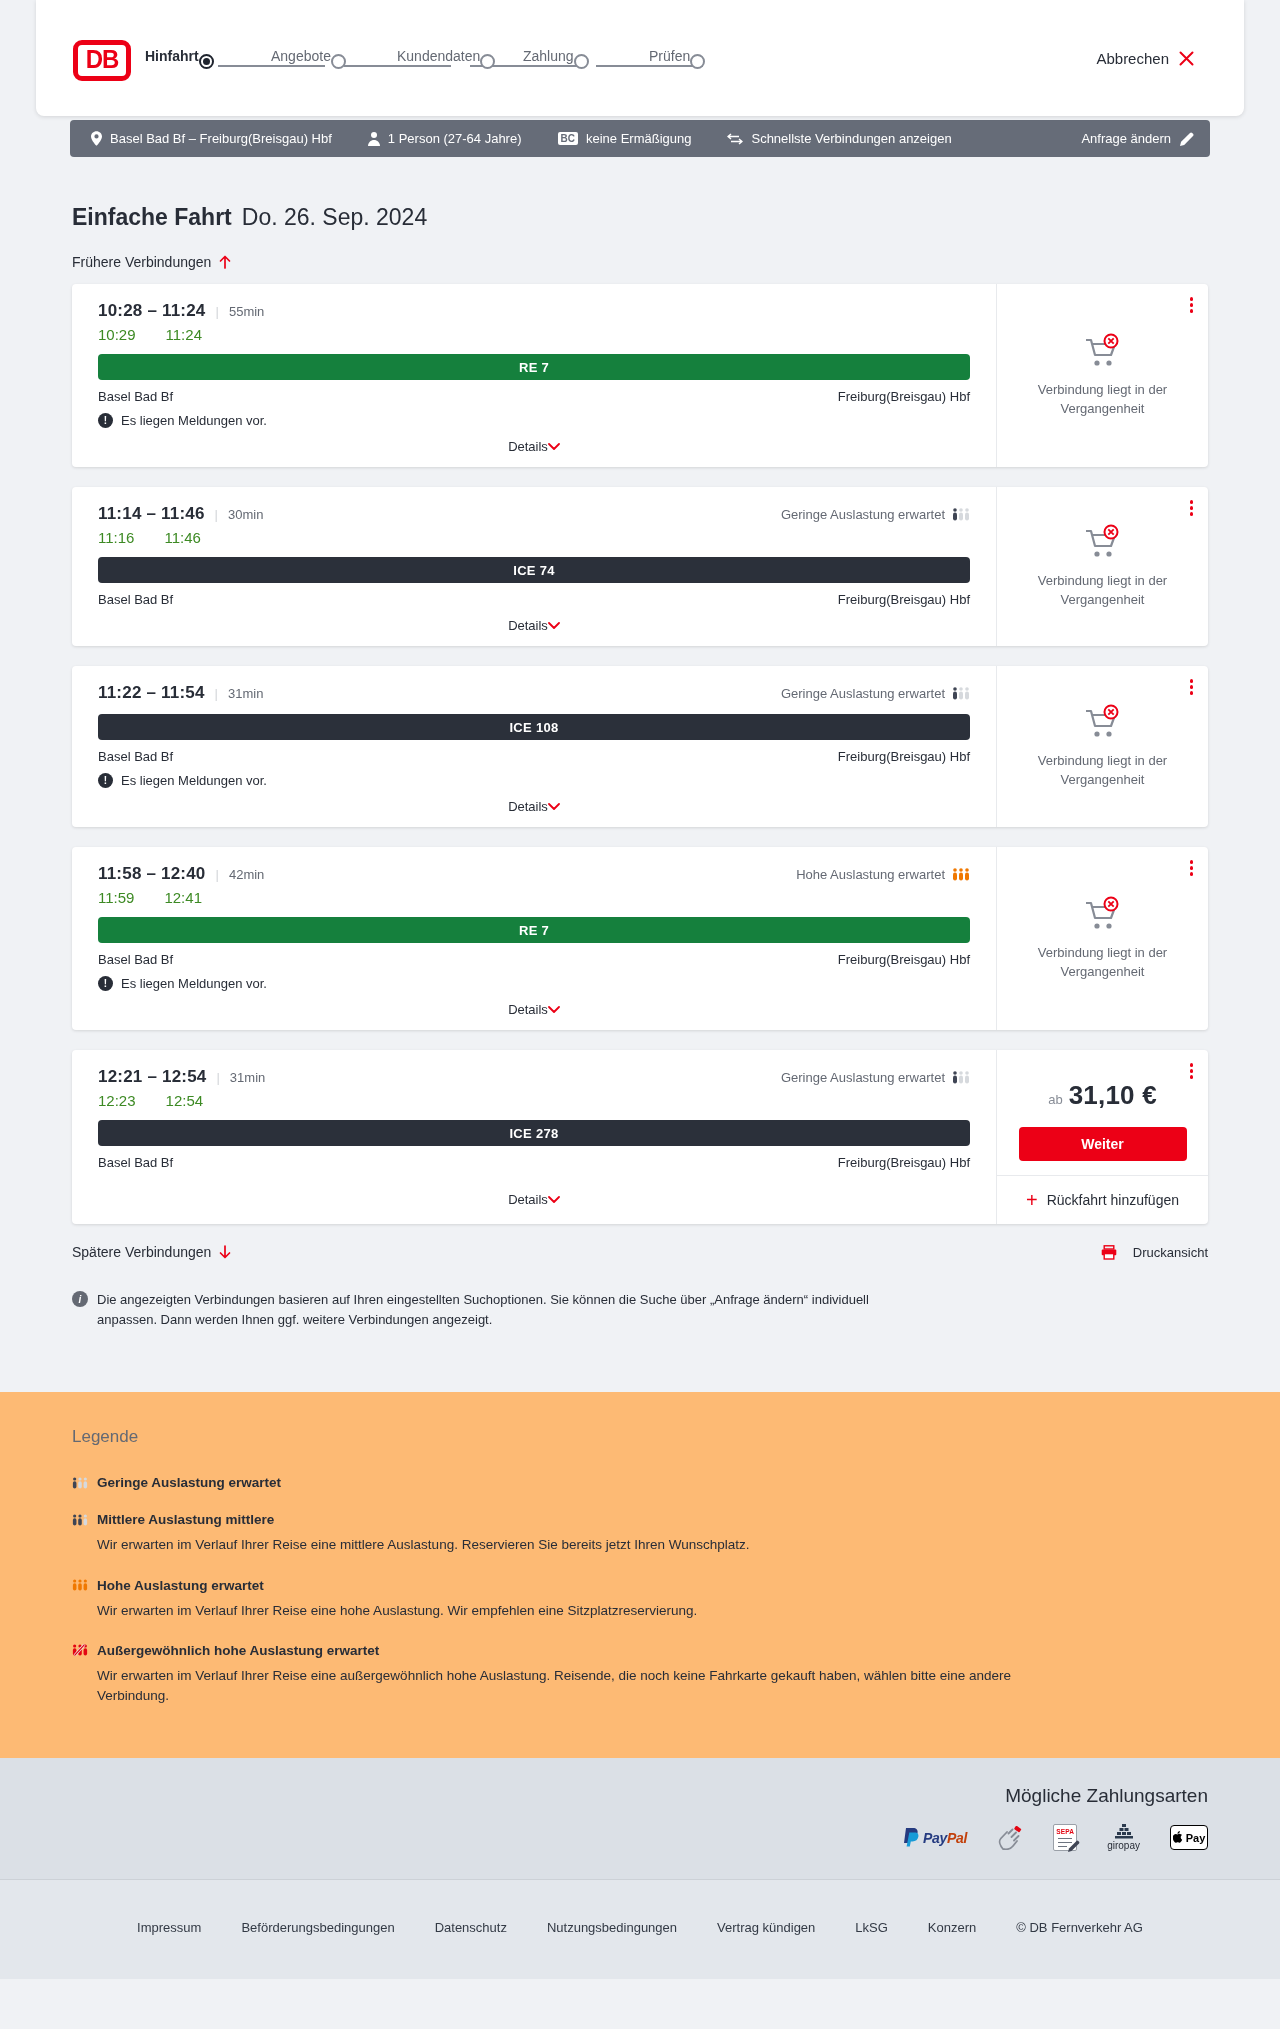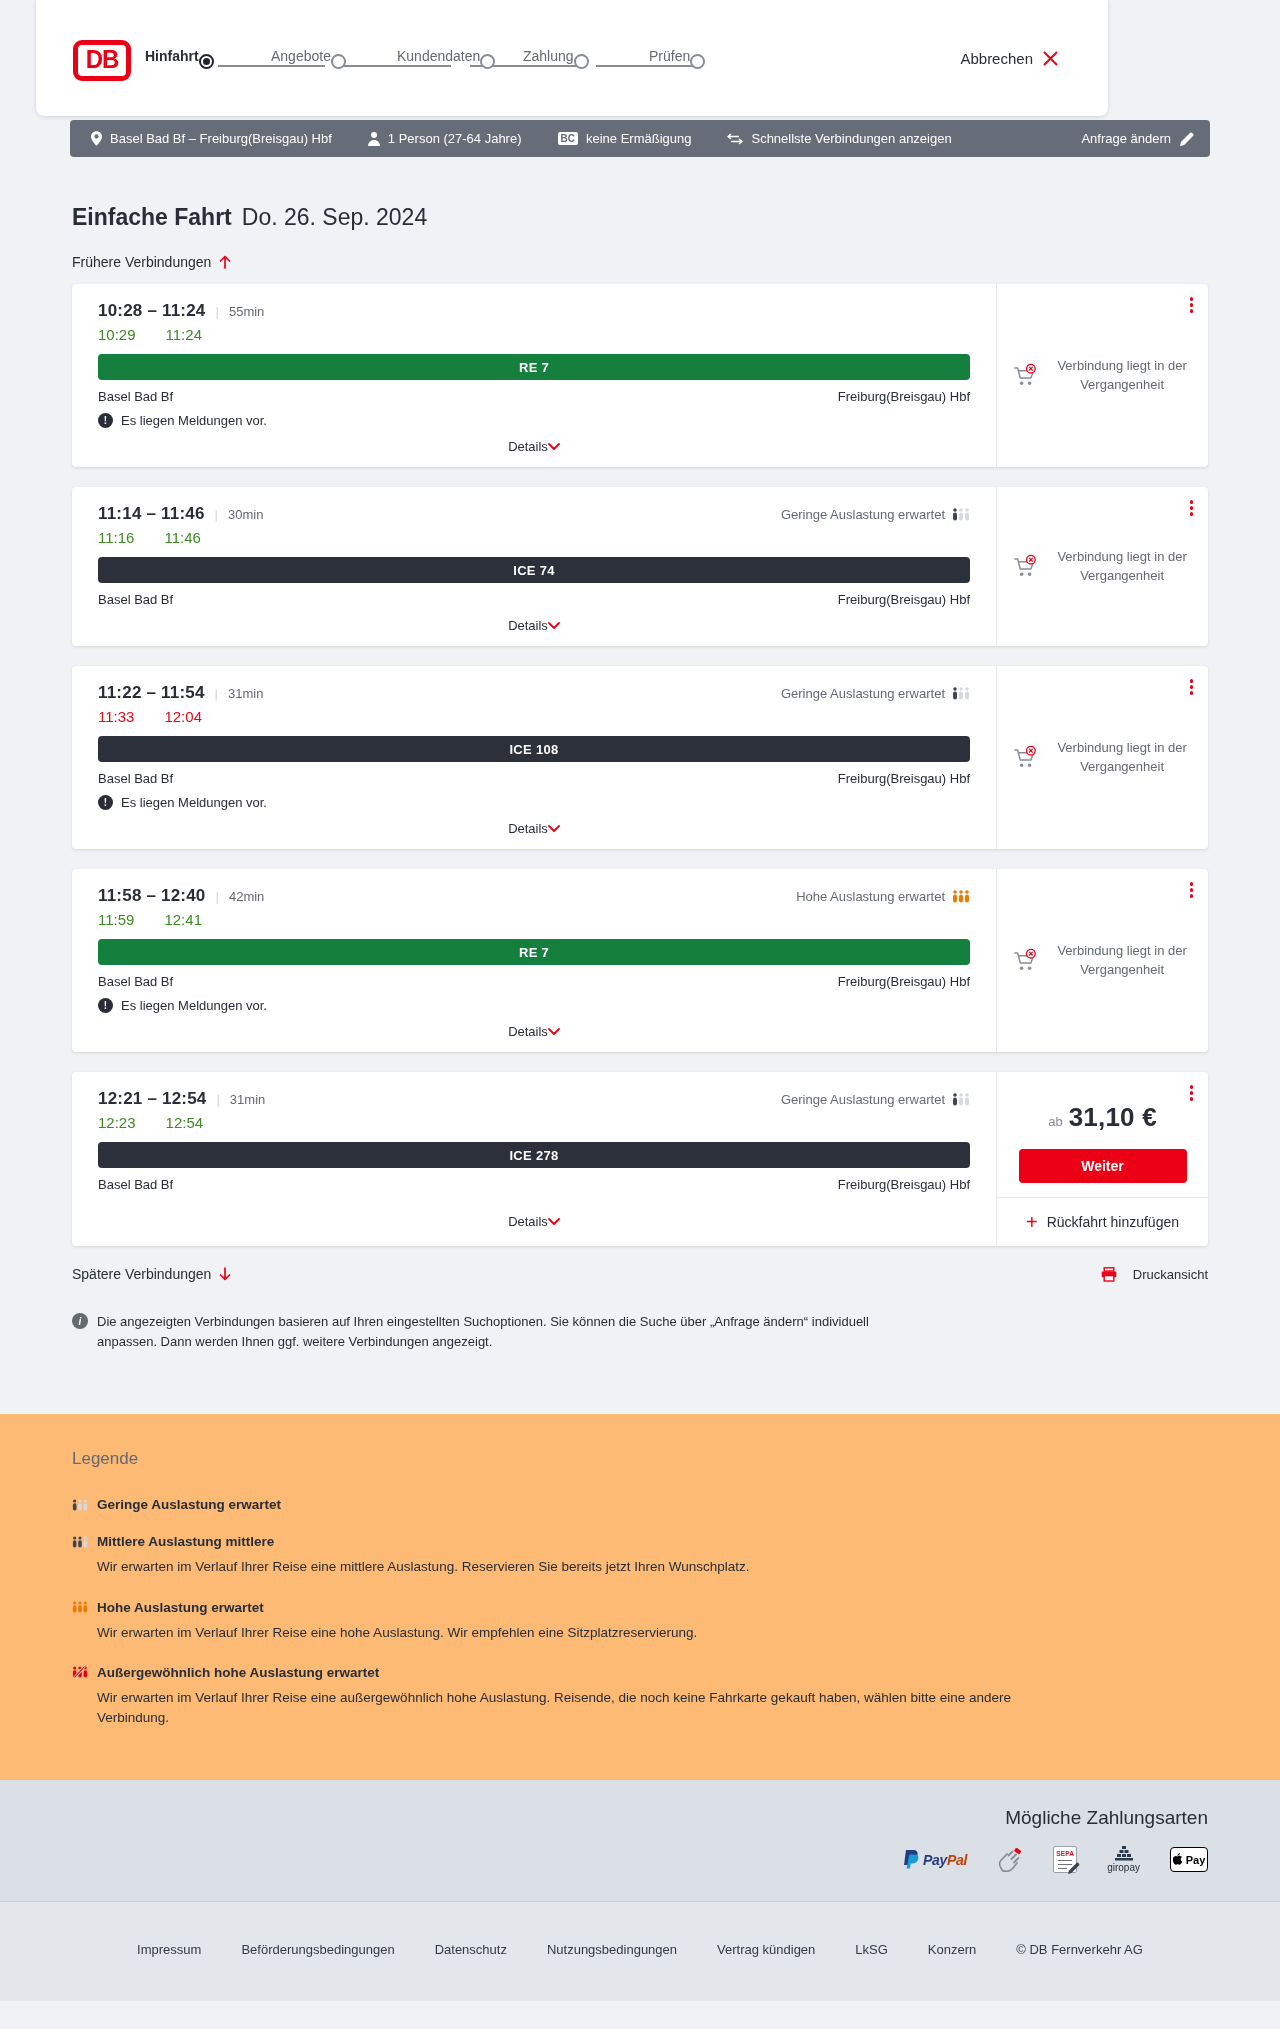--- a/index.html
+++ b/index.html
@@ -1,19 +1,19 @@
 <!DOCTYPE html>
 <html><head>
 <meta charset="utf-8">
 <style>
   * { margin:0; padding:0; box-sizing:border-box; }
   body { width:1280px; background:#f0f2f5; font-family:"Liberation Sans", sans-serif; color:#282d37; }
 
   
-  .topbar { width:1072px; margin:0 36px; height:116px; background:#fff; border-radius:0 0 8px 8px;
+  .topbar { width:1208px; margin:0 36px; height:116px; background:#fff; border-radius:0 0 8px 8px;
             box-shadow:0 1px 4px rgba(0,0,0,.12); display:flex; align-items:center; padding:0 50px 0 37px; position:relative; z-index:2; }
   .db-logo { width:58px; height:41px; border:5px solid #ec0016; border-radius:9px; background:#fff;
              display:flex; align-items:center; justify-content:center; margin-top:4px; }
   .db-logo span { color:#ec0016; font-weight:700; font-size:24px; letter-spacing:-1px; transform:scaleY(1.05); }
   .steps { display:flex; margin-left:14px; margin-top:6px; }
   .step { width:126px; display:flex; align-items:center; position:relative; }
   .step-label { font-size:14px; color:#646973; margin-bottom:11px; white-space:nowrap; }
   .step.active .step-label { color:#282d37; font-weight:700; }
   .step-dot { width:15px; height:15px; border:2px solid #878c96; border-radius:50%; background:#fff; z-index:1;
               display:flex; align-items:center; justify-content:center; }
@@ -49,21 +49,21 @@
   .train-bar { margin:11px 0 9px; height:26px; border-radius:4px; display:flex; align-items:center; justify-content:center;
                color:#fff; font-size:13px; font-weight:700; letter-spacing:.3px; }
   .bar-regional { background:#15803d; } .bar-ice { background:#2b303a; }
   .row-st { display:flex; justify-content:space-between; font-size:13px; margin-top:2px; }
   .row-msg { display:flex; align-items:center; gap:8px; font-size:13px; margin-top:9px; }
   .warn-dot { width:15px; height:15px; border-radius:50%; background:#282d37; color:#fff; font-size:10px; font-weight:700;
               display:flex; align-items:center; justify-content:center; }
   .row-details { margin-top:11px; display:flex; align-items:center; justify-content:center; gap:0; font-size:13px; cursor:pointer;text-align:center; }
   .kebab { position:absolute; top:10px; right:12px; display:flex; flex-direction:column; gap:2.5px; cursor:pointer; padding:3px; }
   .kebab i { width:3.5px; height:3.5px; border-radius:50%; background:#ec0016; }
-  .side-past { flex:1; display:flex; align-items:center; justify-content:center; padding:14px; gap:10px; }
+  .side-past { flex:1; display:flex; flex-direction:column; align-items:center; justify-content:center; padding:14px; gap:10px; }
   .past-text { font-size:13px; color:#646973; text-align:center; line-height:1.45; max-width:170px; }
   .side-price { flex:1; display:flex; flex-direction:column; align-items:center; padding:30px 18px 14px; }
   .price-line { display:flex; align-items:baseline; gap:6px; }
   .price-ab { font-size:13px; color:#878c96; }
   .price-val { font-size:26px; font-weight:700; letter-spacing:.2px; }
   .btn-weiter { margin-top:16px; width:168px; height:34px; background:#ec0016; color:#fff; font-weight:700; font-size:14px;
                 border:none; border-radius:4px; display:flex; align-items:center; justify-content:center;
                 font-family:"Liberation Sans", sans-serif; cursor:pointer; }
   .side-return { border-top:1px solid #e8eaed; height:49px; display:flex; align-items:center; justify-content:center;
                  gap:9px; font-size:14px; cursor:pointer; }
@@ -316,24 +316,20 @@
                   <circle cx="9" cy="2" r="1.8"></circle>
                   <rect x="7" y="4.6" width="4" height="8" rx="2"></rect>
                 </g>
               <g fill="#d6d9dd">
                   <circle cx="15" cy="2" r="1.8"></circle>
                   <rect x="13" y="4.6" width="4" height="8" rx="2"></rect>
                 </g>
             </svg>
           </span>
         </div>
-        <div class="row-rt rt-red">
-          <span>11:33</span>
-          <span>12:04</span>
-        </div>
         <div class="train-bar bar-ice">
             <span>ICE 108</span>
           </div>
         <div class="row-st">
           <span>Basel Bad Bf</span>
           <span>Freiburg(Breisgau) Hbf</span>
         </div>
         <div class="row-msg">
           <span class="warn-dot">!</span>
           <span>Es liegen Meldungen vor.</span>

